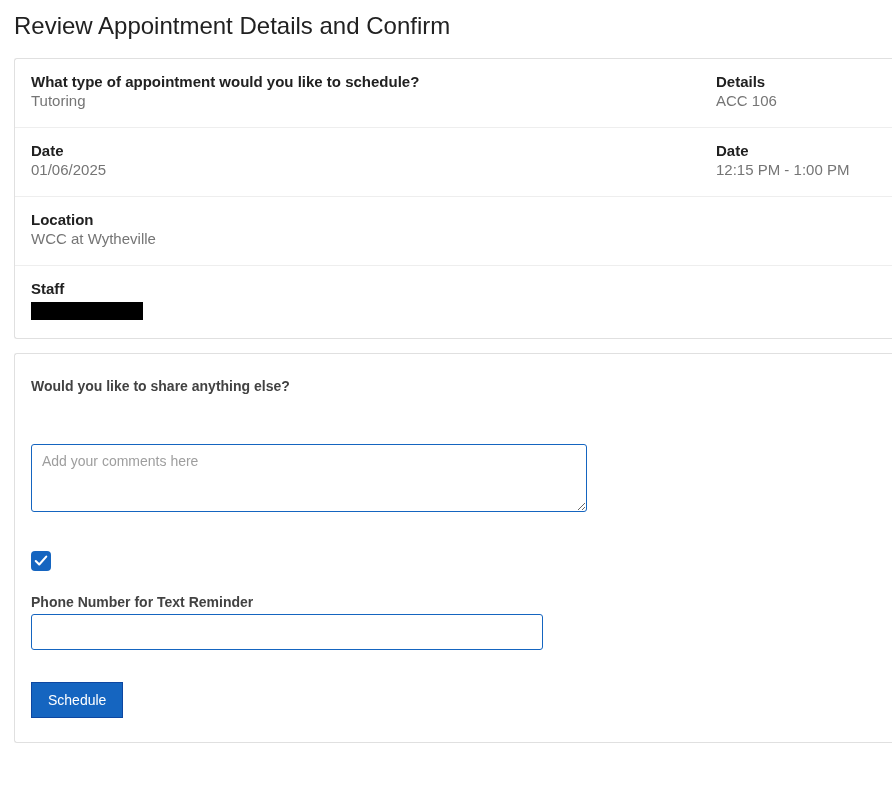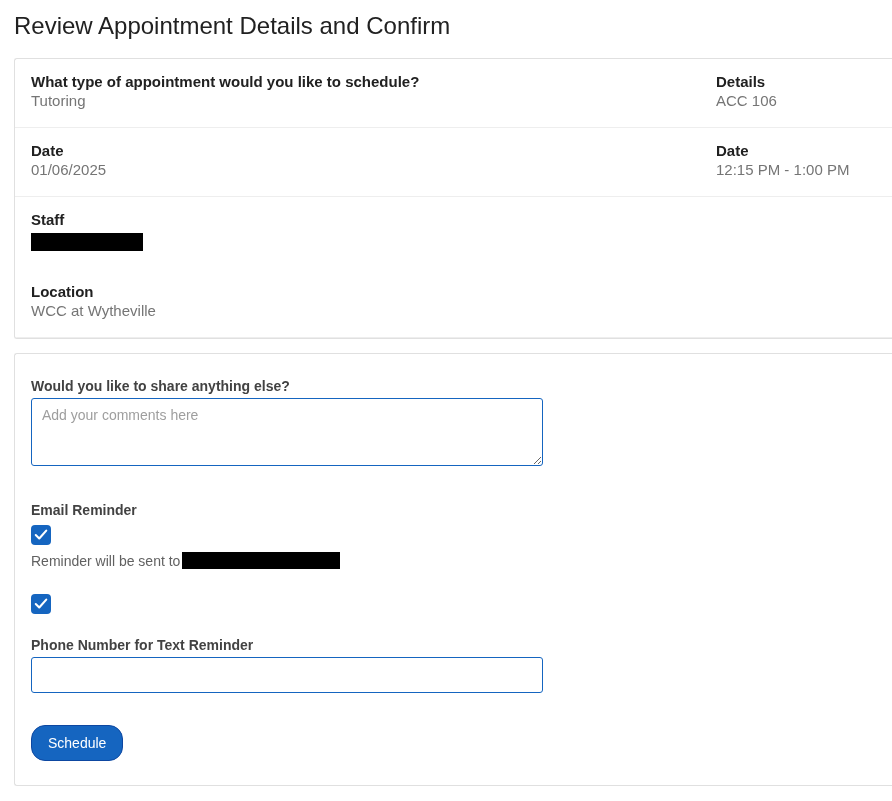--- a/index.html
+++ b/index.html
@@ -78,29 +78,30 @@
     }
     .form-group.tight { margin-bottom: 22px; }
     .form-label {
       display: block;
       font-size: 14px;
       color: #424242;
       margin-bottom: 4px;
       font-weight: bold;
     }
     textarea.comments {
-      width: 512px;
+      width: 556px;
       height: 68px;
       border: 1px solid #1565c0;
       border-radius: 3px;
       padding: 8px 10px;
       font-family: inherit;
       font-size: 14px;
       color: #212121;
       resize: both;
+      margin-top: 46px;
     }
     textarea.comments::placeholder {
       color: #9e9e9e;
     }
     .checkbox {
       width: 20px;
       height: 20px;
       background: #1565c0;
       border-radius: 4px;
       display: inline-flex;
@@ -127,21 +128,21 @@
       border-radius: 3px;
       padding: 6px 10px;
       font-family: inherit;
       font-size: 14px;
       color: #212121;
     }
     .schedule-btn {
       background: #1565c0;
       color: #fff;
       border: 1px solid #0d47a1;
-      border-radius: 14px;
+      border-radius: 0;
       padding: 9px 16px;
       font-size: 14px;
       font-weight: 400;
       cursor: pointer;
     }
   </style>
 </head>
 <body>
 
 <h1 class="page-title">Review Appointment Details and Confirm</h1>
@@ -163,55 +164,43 @@
     <div class="detail-col col-left">
       <span class="detail-label">Date</span>
       <span class="detail-value">01/06/2025</span>
     </div>
     <div class="detail-col col-right">
       <span class="detail-label">Date</span>
       <span class="detail-value">12:15 PM - 1:00 PM</span>
     </div>
   </div>
 
+  <div class="detail-row">
+    <div class="detail-col col-left">
+      <span class="detail-label">Location</span>
+      <span class="detail-value">WCC at Wytheville</span>
+    </div>
+  </div>
+
   <div class="detail-row no-border">
     <div class="detail-col col-left">
       <span class="detail-label">Staff</span>
       <span class="redacted"></span>
-    </div>
-  </div>
-
-  <div class="detail-row">
-    <div class="detail-col col-left">
-      <span class="detail-label">Location</span>
-      <span class="detail-value">WCC at Wytheville</span>
     </div>
   </div>
 
 </div>
 
 <div class="form-panel">
 
   <div class="form-group">
     <label class="form-label">Would you like to share anything else?</label>
     <textarea class="comments" placeholder="Add your comments here" style=""></textarea>
   </div>
 
-  <div class="form-group tight">
-    <label class="form-label">Email Reminder</label>
-    <div class="checkbox">
-      <svg viewBox="0 0 16 16">
-          <path d="M2 8 L6 12 L14 3" stroke="#fff" stroke-width="2.4" fill="none" stroke-linecap="round" stroke-linejoin="round"></path>
-        </svg>
-    </div>
-    <div class="hint-line">
-      <span>Reminder will be sent to</span>
-      <span class="redacted wide"></span>
-    </div>
-  </div>
 
   <div class="form-group tight">
     <div class="checkbox">
       <svg viewBox="0 0 16 16">
           <path d="M2 8 L6 12 L14 3" stroke="#fff" stroke-width="2.4" fill="none" stroke-linecap="round" stroke-linejoin="round"></path>
         </svg>
     </div>
   </div>
 
   <div class="form-group">

